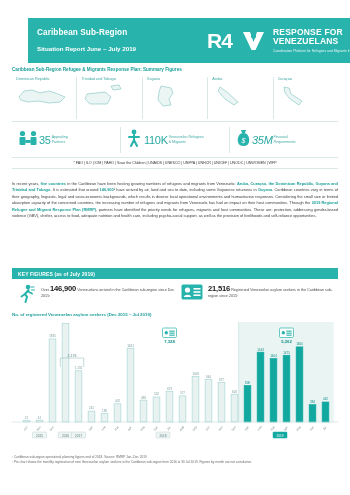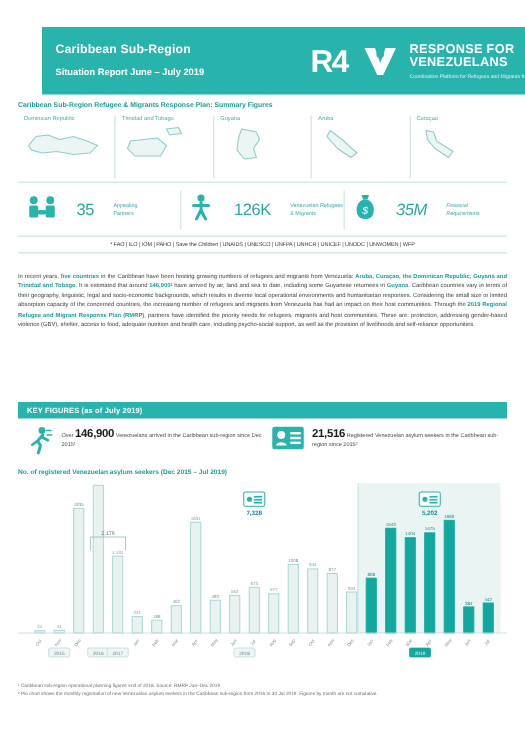--- a/index.html
+++ b/index.html
@@ -69,21 +69,21 @@
     font-size:3.8px;color:#3fa9a3;line-height:5px;
   }
   .country-shape{
     margin-top:2px;
   }
   .stats-row{
     display:flex;margin-top:2px;border-top:1px solid #d8e9e8;
     padding-top:5px;height:26px;
   }
   .stat{
-    flex:1;display:flex;align-items:center;gap:13px;
+    flex:1;display:flex;align-items:center;gap:1px;
     border-right:1px solid #d8e9e8;padding-left:6px;
   }
   .stat:last-child{border-right:none;font-style:italic;}
   .stat-num{
     font-size:11px;color:#2aa9a2;font-weight:normal;letter-spacing:-.3px;
   }
   .stat-lbl{
     font-size:3.6px;color:#3fa9a3;line-height:4.6px;
   }
   .agencies{
@@ -229,21 +229,21 @@
         <span class="stat-lbl">Appealing<br>Partners</span>
       </div>
 
       <div class="stat">
         <span>
           <svg width="16" height="18" viewBox="0 0 16 18">
             <circle cx="7" cy="3" r="2.4" fill="#28b3ac"></circle>
             <path d="M7 6 L7 11 M7 11 L4 17 M7 11 L10 17 M2 8 L12 8" stroke="#28b3ac" stroke-width="2" fill="none" stroke-linecap="round"></path>
           </svg>
         </span>
-        <span class="stat-num">126K</span>
+        <span class="stat-num">110K</span>
         <span class="stat-lbl">Venezuelan Refugees<br>&amp; Migrants</span>
       </div>
 
       <div class="stat">
         <span>
           <svg width="15" height="18" viewBox="0 0 15 18">
             <path d="M5 1 L10 1 L9 4 L6 4 Z" fill="#28b3ac"></path>
             <path d="M7.5 4 C12 4 14 9 13 13 C12.3 16 10 17 7.5 17 C5 17 2.7 16 2 13 C1 9 3 4 7.5 4 Z" fill="#28b3ac"></path>
             <text x="7.5" y="13.5" font-family="Liberation Sans, sans-serif" font-size="7" fill="#ffffff" text-anchor="middle">$</text>
           </svg>

